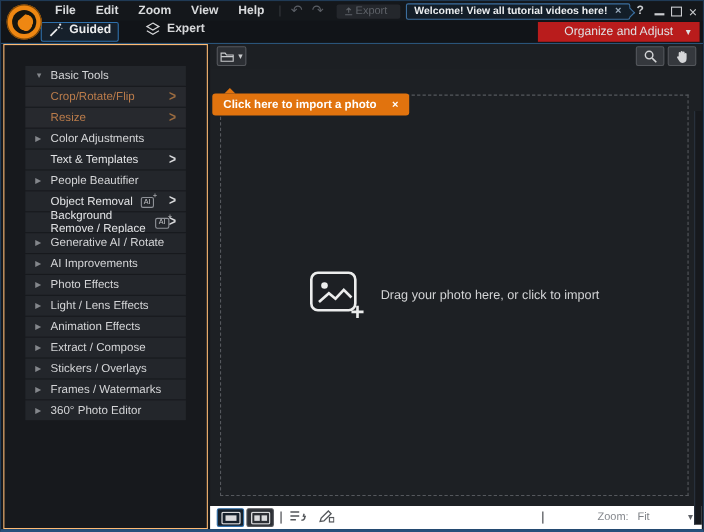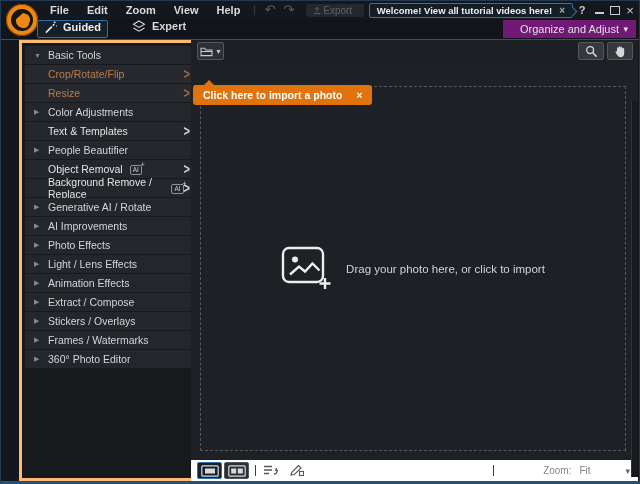--- a/index.html
+++ b/index.html
@@ -44,29 +44,29 @@
   .max-btn{ right:17px; width:14px; } .max-btn i{ display:block; width:10px; height:9px; border:1px solid #cbcdd0; }
   .close-btn{ right:2px; width:14px; font-size:13px; }
 
   
   .tabbar{ position:absolute; left:0; top:18px; width:100%; height:20px; background:#111418; }
   .tab{ position:absolute; top:1px; height:18px; display:flex; 
     justify-content:center; gap:6px; font-size:11px; font-weight:bold; color:#d5d6d8;
     border-radius:2px; }
   .tab-guided{ left:36px; width:71px; border:1px solid #2f70ab; background:#16202b; color:#ecedee; }
   .tab-expert{ left:124px; width:68px; }
-  .mode-dd{ position:absolute; right:3px; top:1px; width:133px; height:18px;
-    background:#701a75; display:flex; align-items:center; justify-content:center;
+  .mode-dd{ position:absolute; right:3px; top:1px; width:147px; height:18px;
+    background:#b91c1c; display:flex; align-items:center; justify-content:center;
     color:#dfe1e3; font-size:11px; }
   .mode-dd .dd-arrow{ position:absolute; right:8px; font-size:9px; color:#dfe1e3; }
   .top-separator{ position:absolute; left:0; top:38px; width:100%; height:1px; background:#2a5479; }
 
   
-  .sidebar{ position:absolute; left:18px; top:39px; width:186px; height:441px;
-    background:#17191d; border:3px solid #fdba74; padding:3px; }
+  .sidebar{ position:absolute; left:2px; top:39px; width:186px; height:441px;
+    background:#17191d; border:1px solid #fdba74; padding:19px; }
   .srow{ position:relative; height:18px; margin-bottom:1px; background:#23262b;
     display:flex; align-items:center; padding:0 9px; font-size:10.5px; color:#d4d5d7; }
   .srow .tri{ width:14px; font-size:7px; color:#84878c; flex:0 0 14px; }
   .srow.sub{ background:#27292e; padding-left:23px; color:#bb7c4b; }
   .srow.leaf{ padding-left:23px; color:#e3e4e6; }
   .chev{ margin-left:auto; font-size:11px; font-weight:bold; color:#d9dadc;
     transform:scaleY(1.25); }
   .srow.sub .chev{ color:#9c6c40; }
   .ai-badge{ position:relative; margin-left:7px; font-size:6.5px; line-height:8px;
     color:#c9cbce; border:1px solid #8f9298; border-radius:2px; padding:0 2px; top:1px; }

